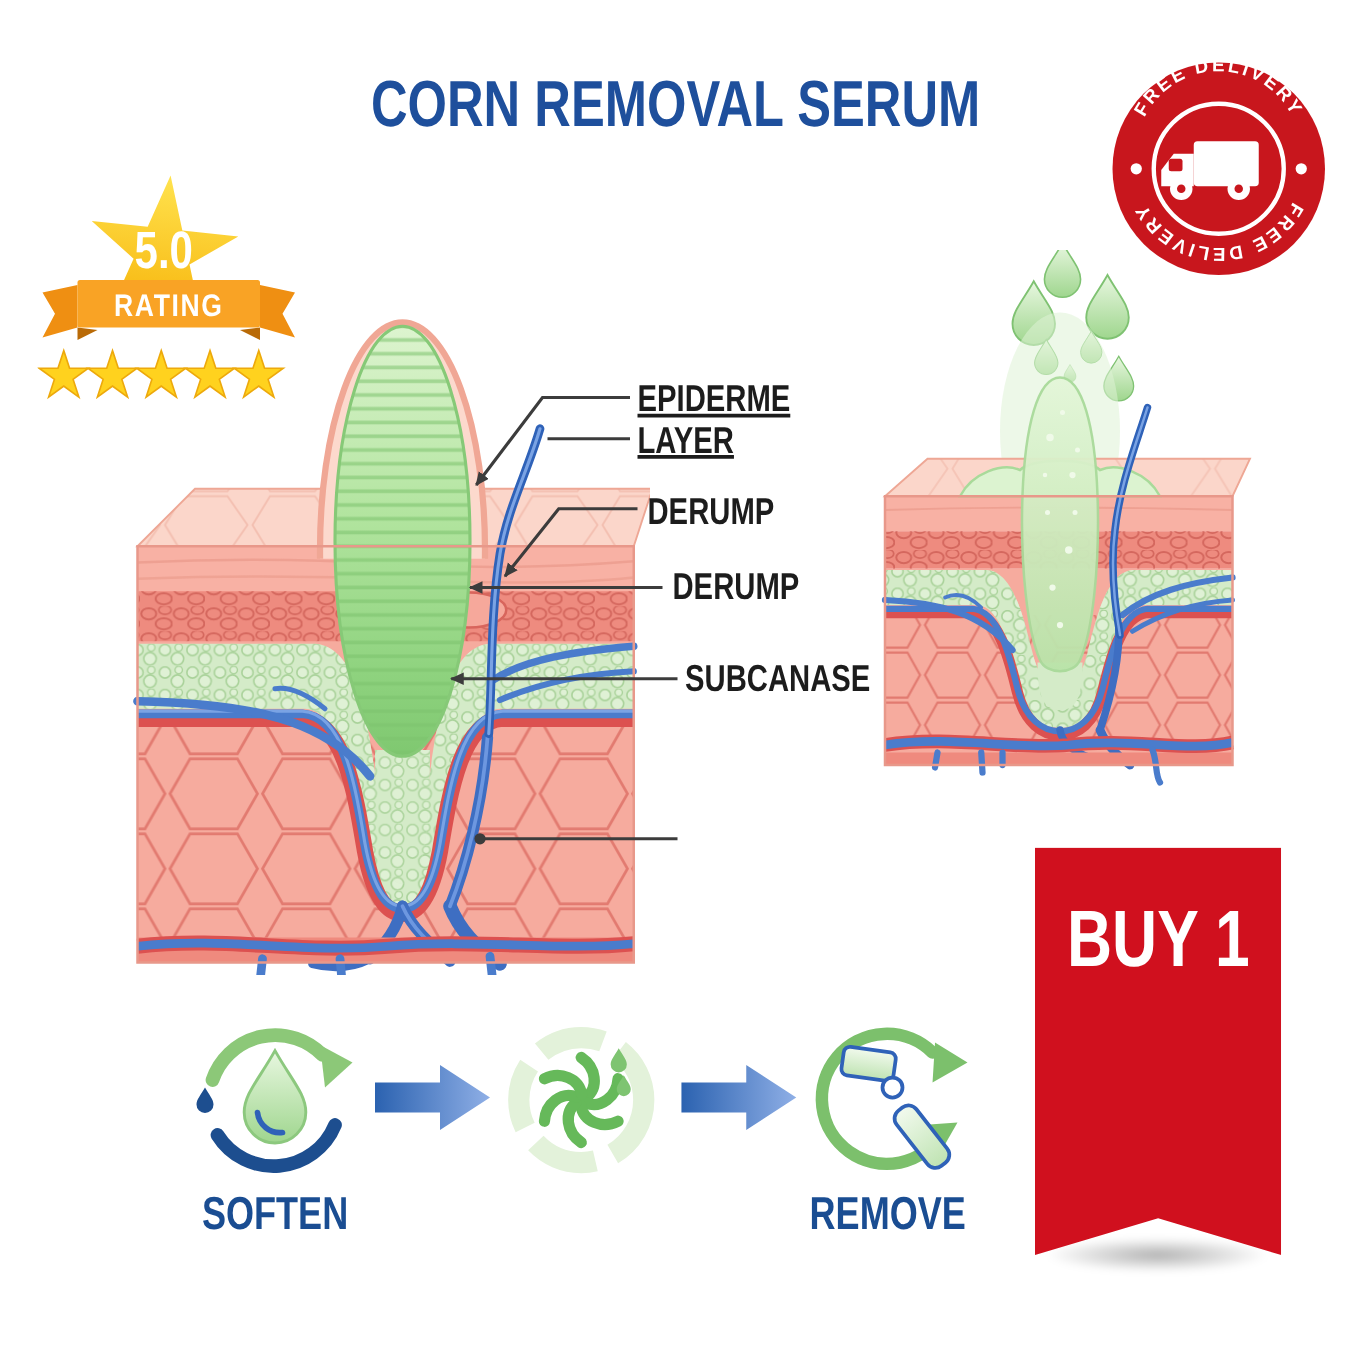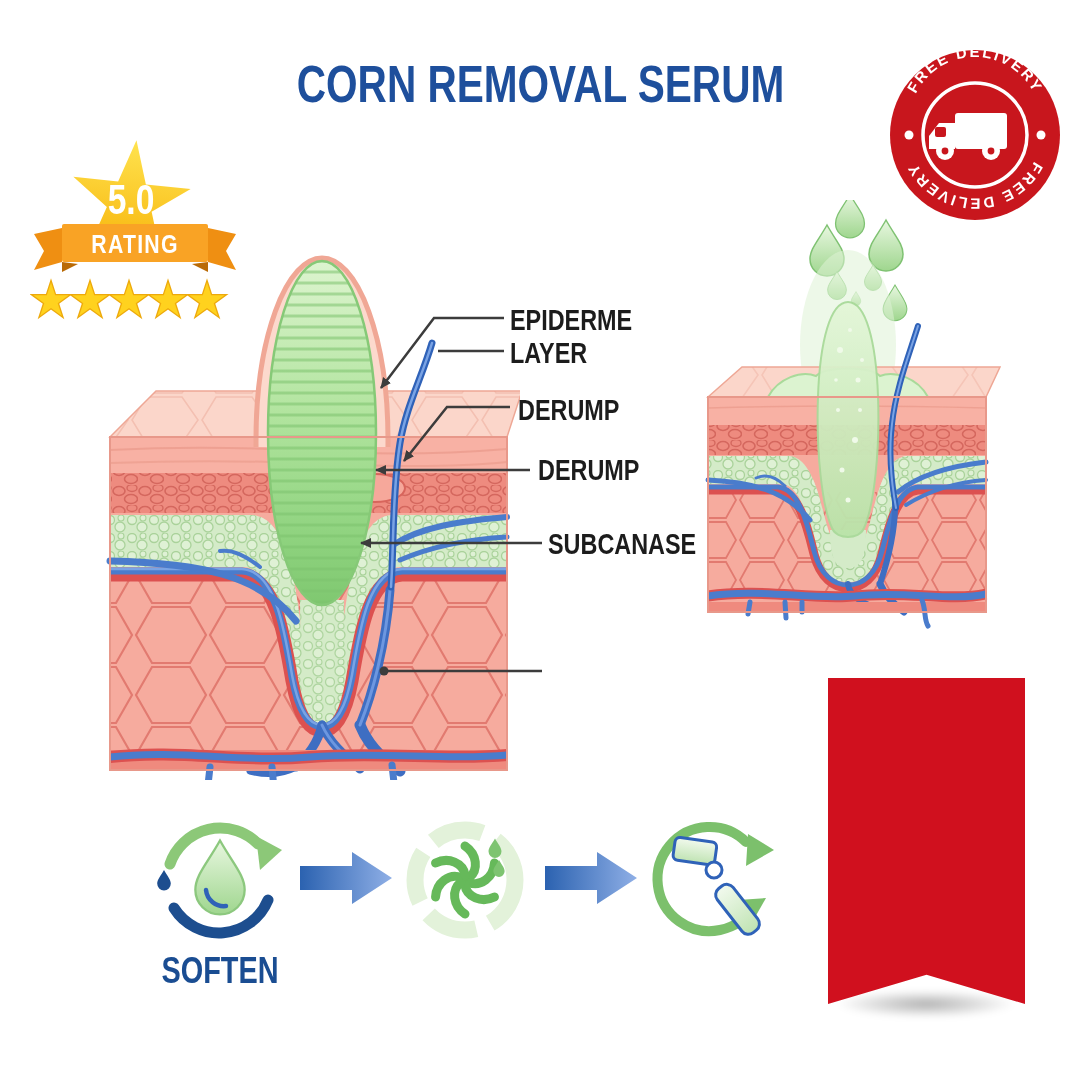--- a/index.html
+++ b/index.html
@@ -262,21 +262,21 @@
     <path d="M504,318 H434 L381,388" marker-end="url(#arrowHead)"></path>
     <path d="M504,351 H438"></path>
     <path d="M510,407 H447 L404,461" marker-end="url(#arrowHead)"></path>
     <path d="M530,470 H376" marker-end="url(#arrowHead)"></path>
     <path d="M542,543 H361" marker-end="url(#arrowHead)"></path>
     <path d="M542,671 H386"></path>
   </g>
   <circle cx="384" cy="671" r="4.5" fill="#3c3c3c"></circle>
 </svg>
 
-<div class="abs diagLabel" style="left:510px;top:303px;">
+<div class="abs diagLabel" style="left:510px;top:303px;text-decoration:underline;">
   <span class="condL" style="display:block;">EPIDERME</span>
   <span class="condL" style="display:block;">LAYER</span>
 </div>
 <div class="abs diagLabel" style="left:518px;top:393px;">
   <span class="condL">DERUMP</span>
 </div>
 <div class="abs diagLabel" style="left:538px;top:453px;">
   <span class="condL">DERUMP</span>
 </div>
 <div class="abs diagLabel" style="left:548px;top:527px;text-align:right;">
@@ -323,20 +323,24 @@
     <circle cx="4" cy="-10" r="8" fill="#ffffff" stroke="#2f62b8" stroke-width="3"></circle>
     <g transform="translate(14,12) rotate(-38)">
       <rect x="-10" y="-6" width="20" height="56" rx="8" fill="url(#bladeGrad)" stroke="#2f62b8" stroke-width="3"></rect>
     </g>
   </g>
 </svg>
 
 <div class="abs stepLabel" style="left:130px;top:950px;width:180px;">
   <span class="cond">SOFTEN</span>
 </div>
+<div class="abs stepLabel" style="left:620px;top:950px;width:180px;">
+  <span class="cond">REMOVE</span>
+</div>
 
 <div id="ribbon-shadow" class="abs"></div>
 <div id="offer-ribbon" class="abs">
   <div id="ribbon-text">
+    <div class="ribbonLine"><span class="cond">BUY 1</span></div>
   </div>
 </div>
 
 </div>
 
 </body></html>

